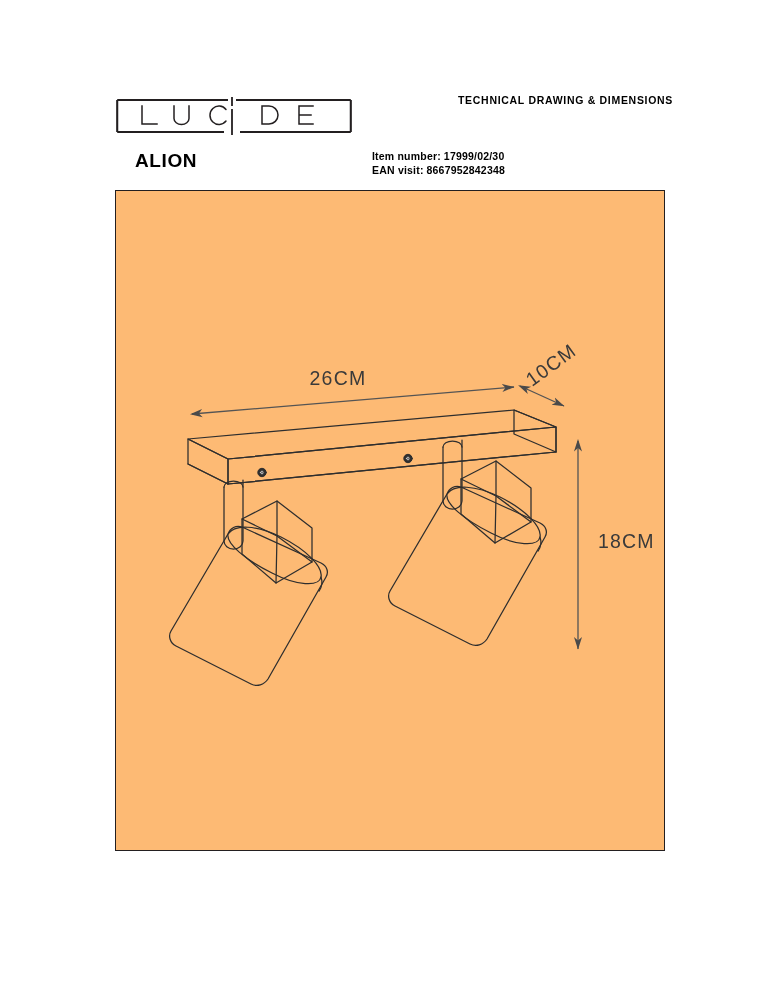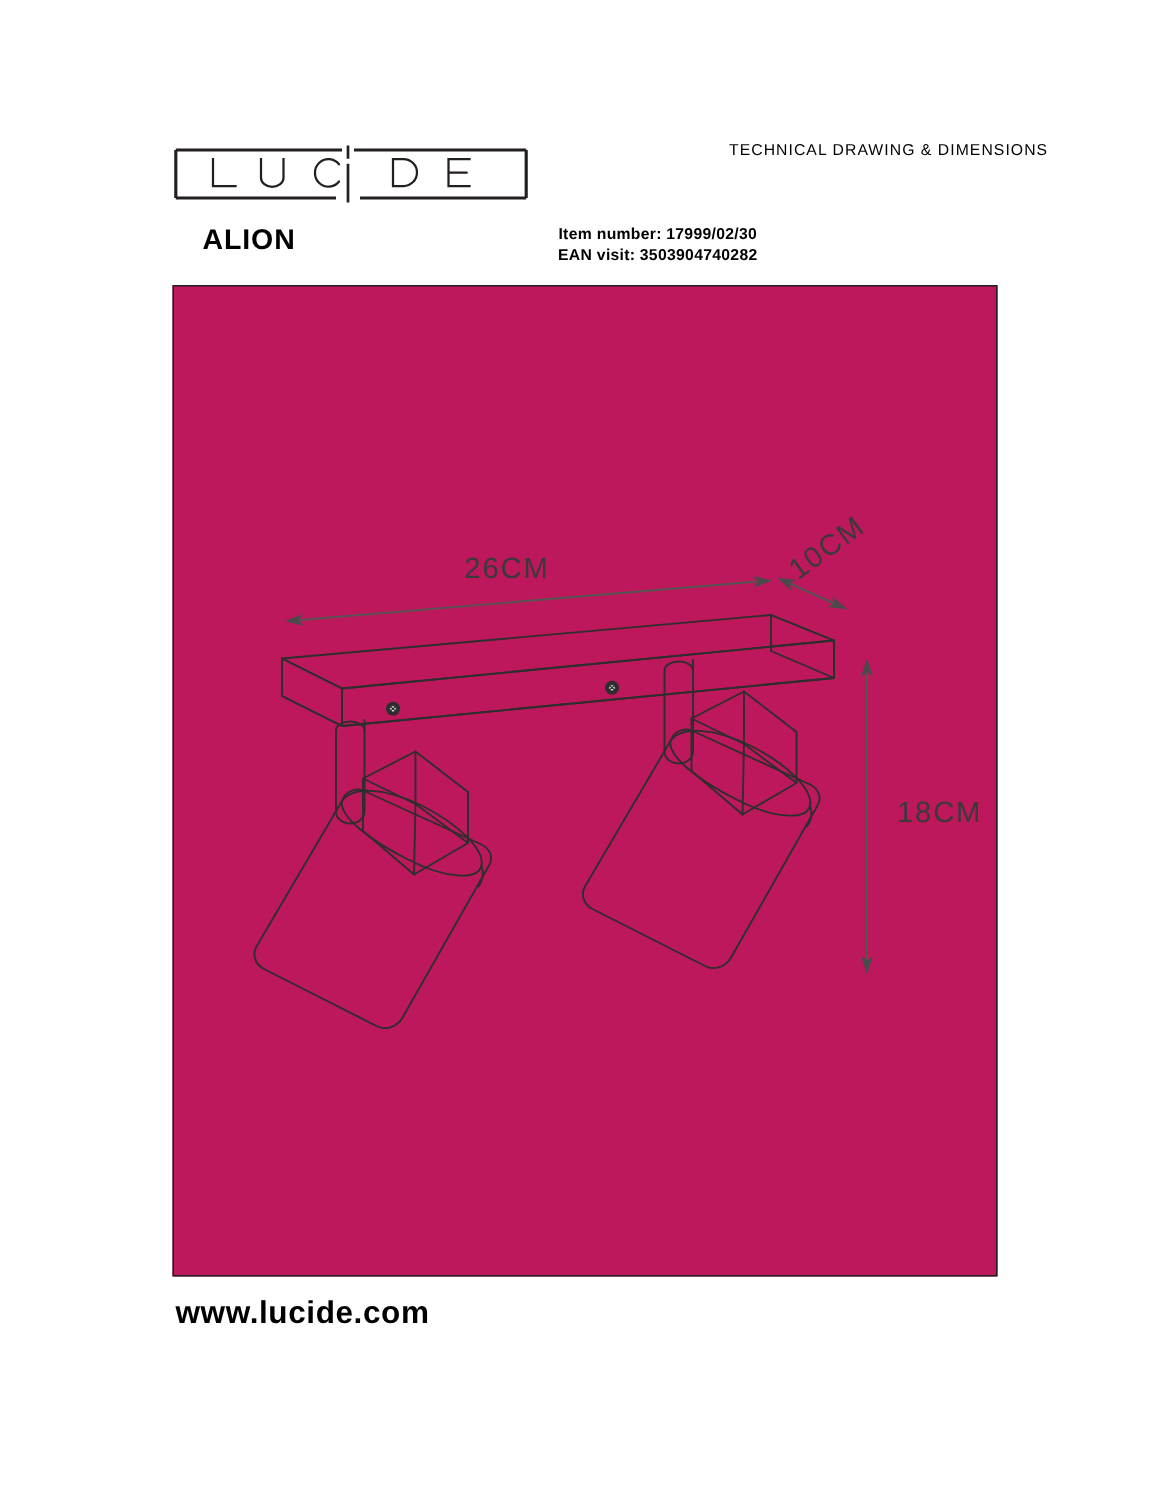--- a/index.html
+++ b/index.html
@@ -33,24 +33,23 @@
     height: 38px;
   }
   .logo-svg { display: block; }
 
   .header-caption {
     position: absolute;
     left: 458px;
     top: 94px;
     font-size: 10.5px;
     letter-spacing: 0.7px;
-    font-weight: 400;
+    font-weight: 700;
     white-space: nowrap;
     color: #000;
-    margin-left: 28px;
   }
 
   .product-title {
     position: absolute;
     left: 117px;
     top: 150px;
     font-size: 19px;
     font-weight: bold;
     letter-spacing: 0.6px;
     white-space: nowrap;
@@ -58,34 +57,34 @@
   }
 
   .meta-block {
     position: absolute;
     left: 372px;
     top: 149px;
     font-size: 10.5px;
     line-height: 14px;
     white-space: nowrap;
   }
-  .meta-row { white-space: nowrap; text-align: center; }
+  .meta-row { white-space: nowrap; }
   .meta-label { font-weight: bold; letter-spacing: 0.2px; }
   .meta-value { font-weight: bold; letter-spacing: 0.2px; }
 
   
   .drawing-frame {
     position: absolute;
     left: 115px;
     top: 190px;
     width: 550px;
     height: 661px;
     border: 1.3px solid #231f20;
     box-sizing: border-box;
-    background: #be185d;
+    background: #fdba74;
   }
   .drawing-svg {
     position: absolute;
     left: 0; top: 0;
     width: 550px;
     height: 661px;
     display: block;
   }
 
   
@@ -145,21 +144,21 @@
 
   <div class="product-title">ALION</div>
 
   <div class="meta-block">
     <div class="meta-row">
       <span class="meta-label">Item number:</span>
       <span class="meta-value">17999/02/30</span>
     </div>
     <div class="meta-row">
       <span class="meta-label">EAN visit:</span>
-      <span class="meta-value">3503904740282</span>
+      <span class="meta-value">8667952842348</span>
     </div>
   </div>
 
   <div class="drawing-frame">
     <svg class="drawing-svg" viewBox="0 0 550 661">
       <defs>
         <marker id="arrHead" markerWidth="11" markerHeight="11" refX="9.2" refY="3.6" orient="auto" markerUnits="strokeWidth">
           <path d="M0,0.5 L9.6,3.6 L0,6.7 L2.6,3.6 Z" fill="#4a4a4a"></path>
         </marker>
         <marker id="arrTail" markerWidth="11" markerHeight="11" refX="1.6" refY="3.6" orient="auto" markerUnits="strokeWidth">
@@ -262,16 +261,15 @@
         <text x="222" y="194" text-anchor="middle" font-family="Liberation Sans, sans-serif" font-size="19.5" letter-spacing="1.2">26CM</text>
 
         <text x="416" y="196" transform="rotate(-36 416 196)" font-family="Liberation Sans, sans-serif" font-size="19.5" letter-spacing="1.2">10CM</text>
 
         <text x="482" y="357" font-family="Liberation Sans, sans-serif" font-size="19.5" letter-spacing="1.2">18CM</text>
       </g>
     </svg>
   </div>
 
   <div class="footer">
-    <div class="footer-line2">www.lucide.com</div>
   </div>
 
 </div>
 
 </body></html>

